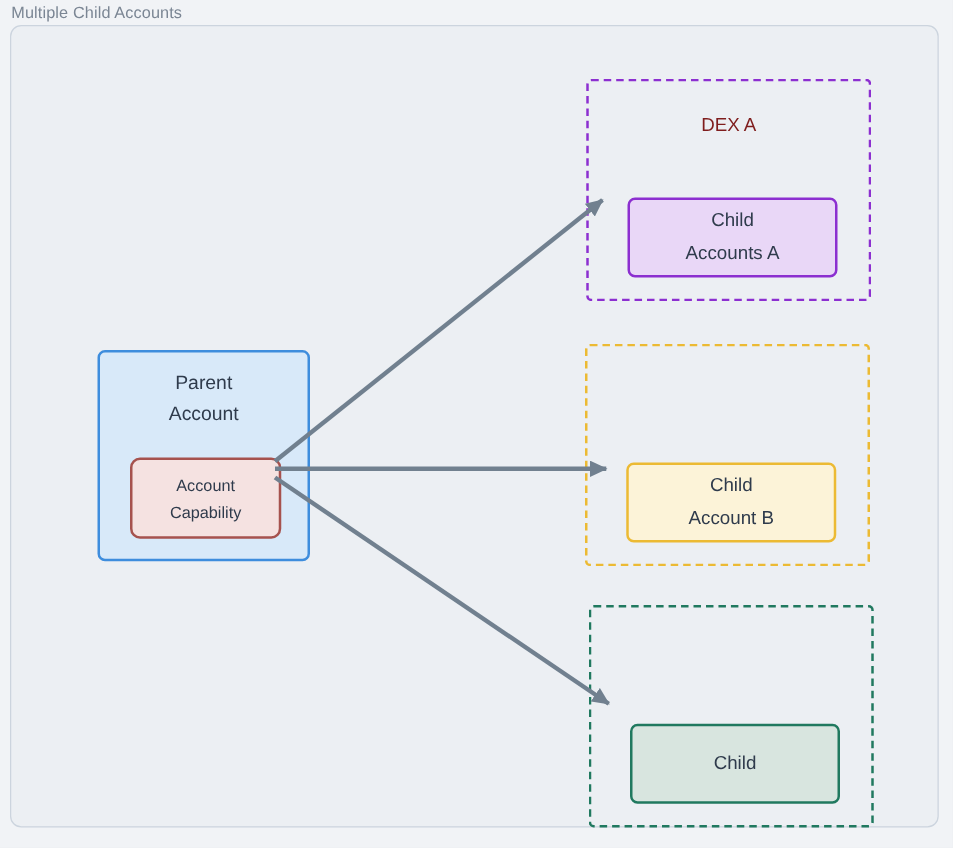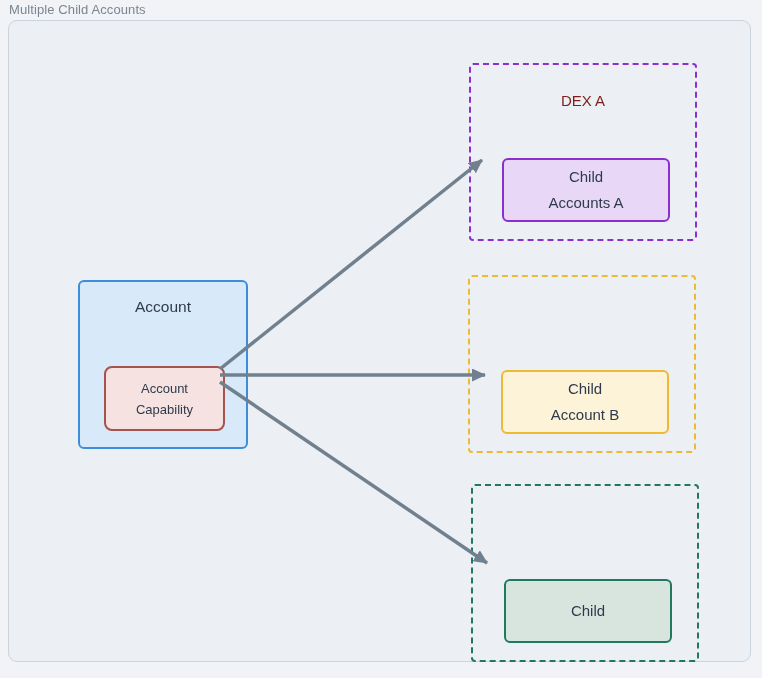--- a/index.html
+++ b/index.html
@@ -86,20 +86,21 @@
 <body>
 
 <div class="page">
 
   <div class="fig-title">Multiple Child Accounts</div>
 
   <div class="canvas">
 
     <div class="node parent-node">
       <div class="parent-label">
+        <span class="line">Parent</span>
         <span class="line">Account</span>
       </div>
       <div class="node capability-node">
         <span class="line">Account</span>
         <span class="line">Capability</span>
       </div>
     </div>
 
     <div class="group group-a">
       <div class="group-label">DEX A</div>

